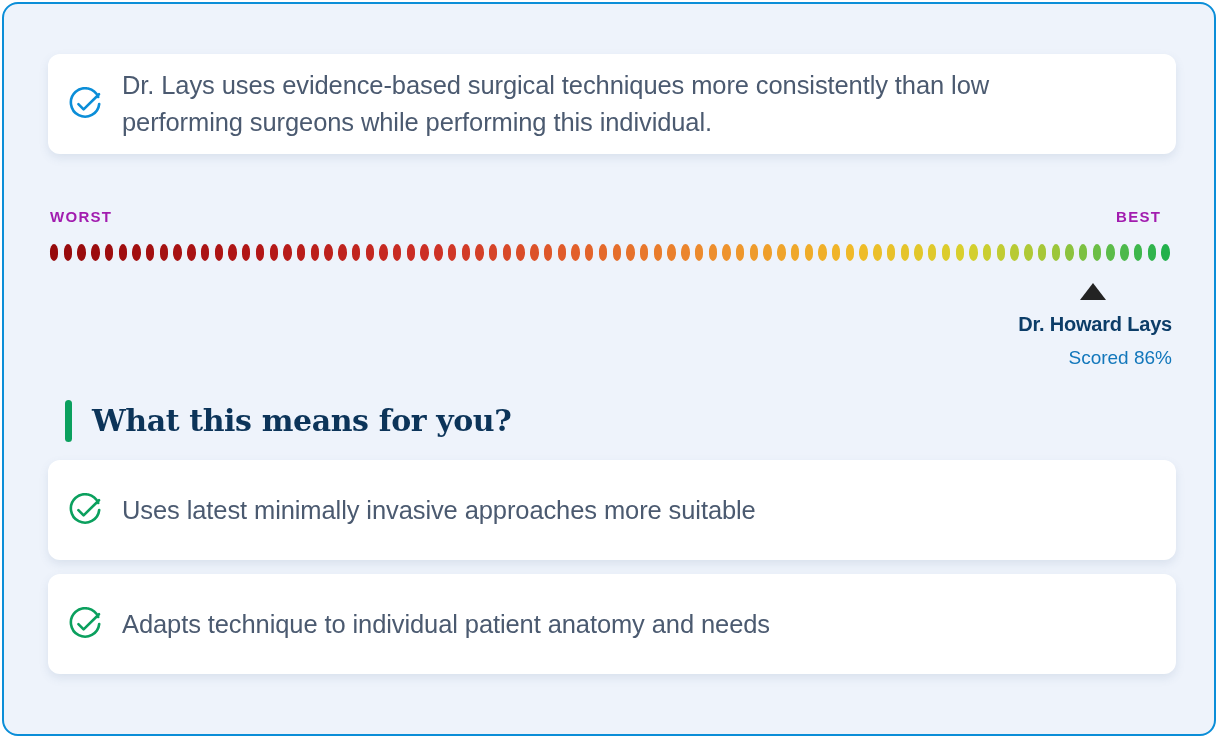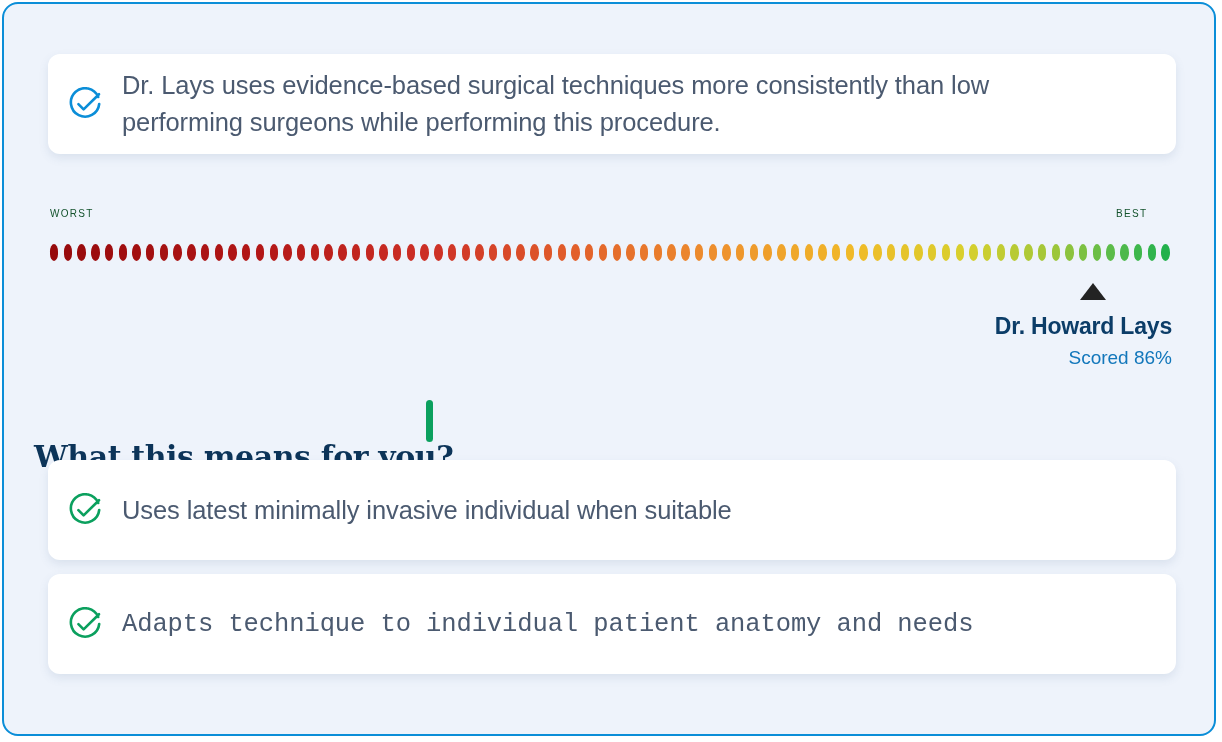--- a/index.html
+++ b/index.html
@@ -54,21 +54,20 @@
     height: 100px;
     padding: 0 24px 0 20px;
   }
 
   .benefit-card-2 {
     left: 44px;
     top: 570px;
     width: 1128px;
     height: 100px;
     padding: 0 24px 0 20px;
-    font-family: Liberation Mono, monospace;
   }
 
   
   .check-icon {
     flex: 0 0 auto;
     width: 34px;
     height: 34px;
     margin-right: 20px;
     display: block;
   }
@@ -82,24 +81,24 @@
     letter-spacing: -0.1px;
     font-weight: 400;
   }
   .summary-text {
     max-width: 980px;
   }
 
   
   .scale-label {
     position: absolute;
-    color: #14532d;
-    font-size: 10px;
+    color: #a21caf;
+    font-size: 15px;
     letter-spacing: 1.3px;
-    font-weight: 400;
+    font-weight: 700;
     top: 204px;
   }
   .scale-label.worst { left: 46px; }
   .scale-label.best  { left: 1112px; }
 
   
   .dot-scale {
     position: absolute;
     left: 46px;
     top: 240px;
@@ -131,44 +130,43 @@
     height: 0;
     border-left: 13px solid transparent;
     border-right: 13px solid transparent;
     border-bottom: 17px solid #232323;
   }
   .marker-name {
     position: absolute;
     right: 48px;
     top: 30px;
     color: #0c3d68;
-    font-size: 23px;
+    font-size: 20px;
     font-weight: 700;
     letter-spacing: -0.2px;
     white-space: nowrap;
   }
   .marker-score {
     position: absolute;
     right: 48px;
     top: 64px;
     color: #1277bb;
     font-size: 19px;
     font-weight: 400;
     white-space: nowrap;
   }
 
   
   .section-heading {
     position: absolute;
-    left: 30px;
+    left: 61px;
     top: 396px;
     height: 42px;
     display: flex;
-    align-items: flex-end;
-    flex-direction: column;
+    align-items: center;
   }
   .heading-bar {
     width: 7px;
     height: 42px;
     border-radius: 4px;
     background: #0ba05e;
     margin-right: 20px;
     flex: 0 0 auto;
   }
   .heading-text {
@@ -185,21 +183,21 @@
 
 <div class="app-frame">
 
   <div class="card summary-card">
     <span class="check-icon">
       <svg viewBox="0 0 34 34" width="34" height="34" aria-hidden="true">
         <path d="M30.2 10.0 A14.2 14.2 0 1 0 31.2 17.0" fill="none" stroke="#0b8ed8" stroke-width="2.6" stroke-linecap="round"></path>
         <path d="M10.4 17.2 L15.6 22.4 L31.0 7.2" fill="none" stroke="#0b8ed8" stroke-width="2.6" stroke-linecap="round" stroke-linejoin="round"></path>
       </svg>
     </span>
-    <span class="card-text summary-text">Dr. Lays uses evidence-based surgical techniques more consistently than low performing surgeons while performing this procedure.</span>
+    <span class="card-text summary-text">Dr. Lays uses evidence-based surgical techniques more consistently than low performing surgeons while performing this individual.</span>
   </div>
 
   <div class="scale-label worst">WORST</div>
   <div class="scale-label best">BEST</div>
 
   <div class="dot-scale" id="dot-scale">
       <span class="dot" style="left: 0px; background: rgb(150, 10, 12);"></span>
       <span class="dot" style="left: 13.72px; background: rgb(152, 11, 13);"></span>
       <span class="dot" style="left: 27.44px; background: rgb(154, 12, 13);"></span>
       <span class="dot" style="left: 41.16px; background: rgb(156, 12, 14);"></span>
@@ -294,21 +292,21 @@
     <span class="heading-text">What this means for you?</span>
   </div>
 
   <div class="card benefit-card-1">
     <span class="check-icon">
       <svg viewBox="0 0 34 34" width="34" height="34" aria-hidden="true">
         <path d="M30.2 10.0 A14.2 14.2 0 1 0 31.2 17.0" fill="none" stroke="#0ba05e" stroke-width="2.6" stroke-linecap="round"></path>
         <path d="M10.4 17.2 L15.6 22.4 L31.0 7.2" fill="none" stroke="#0ba05e" stroke-width="2.6" stroke-linecap="round" stroke-linejoin="round"></path>
       </svg>
     </span>
-    <span class="card-text">Uses latest minimally invasive individual when suitable</span>
+    <span class="card-text">Uses latest minimally invasive approaches more suitable</span>
   </div>
 
   <div class="card benefit-card-2">
     <span class="check-icon">
       <svg viewBox="0 0 34 34" width="34" height="34" aria-hidden="true">
         <path d="M30.2 10.0 A14.2 14.2 0 1 0 31.2 17.0" fill="none" stroke="#0ba05e" stroke-width="2.6" stroke-linecap="round"></path>
         <path d="M10.4 17.2 L15.6 22.4 L31.0 7.2" fill="none" stroke="#0ba05e" stroke-width="2.6" stroke-linecap="round" stroke-linejoin="round"></path>
       </svg>
     </span>
     <span class="card-text">Adapts technique to individual patient anatomy and needs</span>

